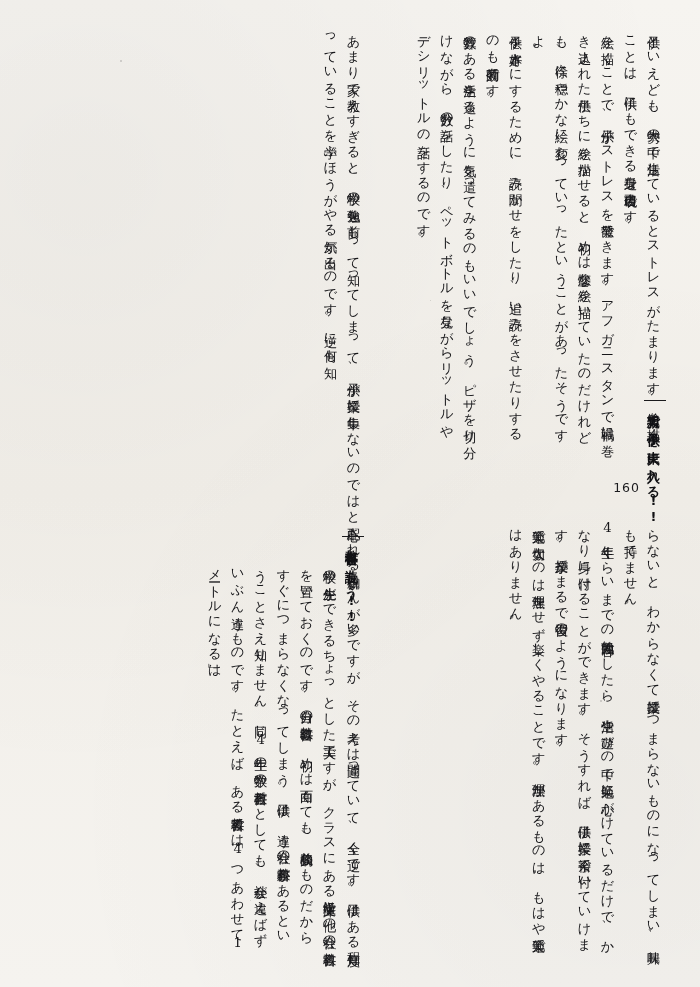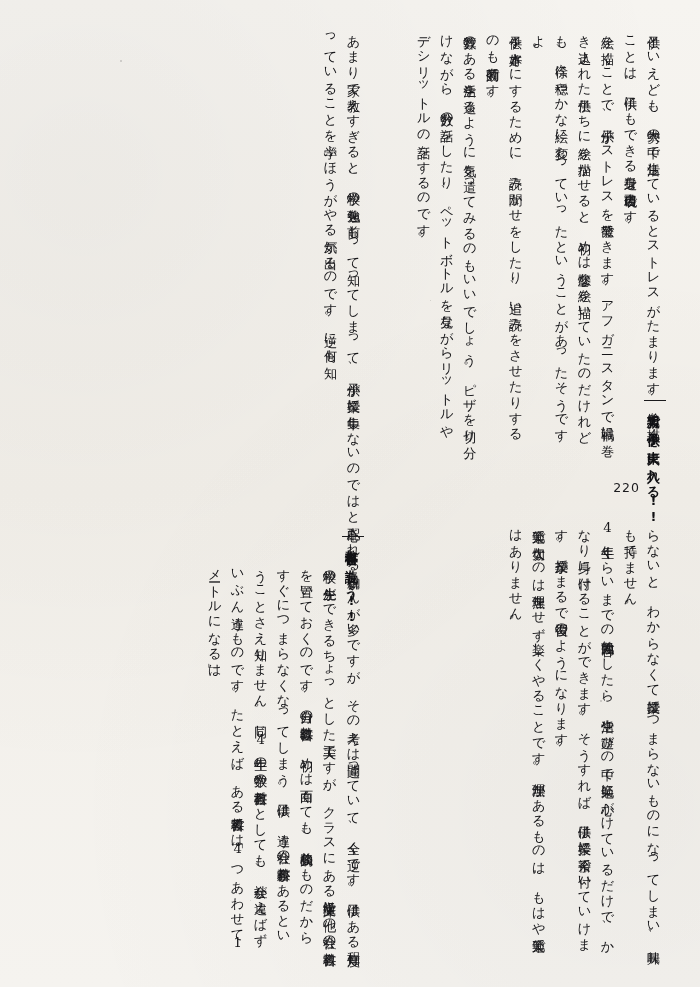--- a/index.html
+++ b/index.html
@@ -136,21 +136,21 @@
   <div class="sheet">
 
     <div class="vblock" id="block-top">子供といえども、大勢の中で生活しているとストレスがたまります。絵を描くことは、子供にもできる身近な自己表現です。
 絵を描くことで、子供がストレスを発散できます。アフガニスタンで戦禍に巻き込まれた子供たちに絵を描かせると、初めは悲惨な絵を描いていたのだけれども、徐々に穏やかな絵に変わっていったということがあったそうですよ。
 子供を本好きにするために、読み聞かせをしたり、追い読みをさせたりするのも有効的です。
 算数のある生活を送るように気を遣ってみるのもいいでしょう。ピザを切り分けながら、分数の話をしたり、ペットボトルを見ながらリットルやデシリットルの話をするのです。</div>
 
     <div class="hrule" id="rule-chapter-top"></div>
     <div class="vhead" id="head-chapter">親力で子供を東大に入れる!!</div>
 
-    <div class="pagenum">220</div>
+    <div class="pagenum">160</div>
 
     <div class="vblock" id="block-bottom">らないと、わからなくて授業はつまらないものになってしまい、興味も持てません。
 4年生くらいまでの勉強内容でしたら、生活や遊びの中で楽勉に心がけているだけで、かなり身に付けることができます。そうすれば、子供は授業に余裕で付いていけます。授業がまるで復習のようになります。
 楽勉で大切なのは無理をせず楽しくやることです。無理があるものは、もはや楽勉ではありません。</div>
 
     <div class="vblock" id="block-topleft">あまり家で教えすぎると、学校の勉強を前もって知ってしまって、子供が授業に集中しないのではと心配される親御さんが多いですが、その考えは間違っていて、全く逆です。子供はある程度知っていることを学ぶほうがやる気が出るのです。逆に何も知</div>
 
     <div class="hrule" id="rule-section-top"></div>
     <div class="vhead" id="head-section">教科書を読もう!!</div>
 

